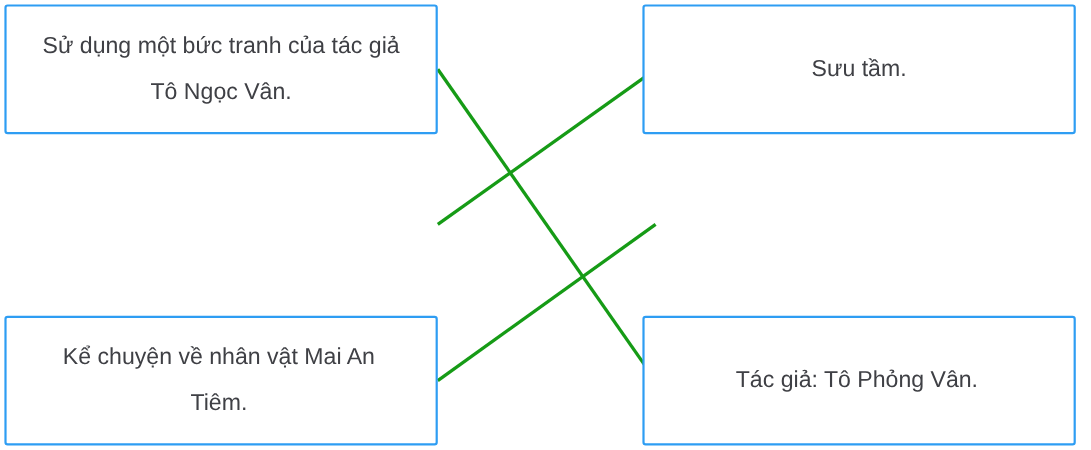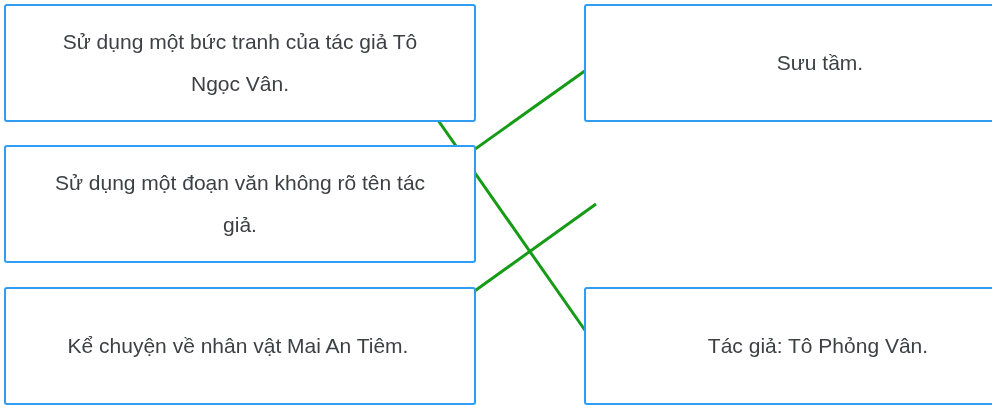--- a/index.html
+++ b/index.html
@@ -21,21 +21,21 @@
   svg.lines {
     position: absolute;
     left: 0;
     top: 0;
     width: 992px;
     height: 409px;
     pointer-events: none;
   }
   .box {
     position: absolute;
-    width: 472px;
+    width: 394px;
     height: 118px;
     box-sizing: border-box;
     border: 2px solid #2e9df3;
     border-radius: 3px;
     background: #ffffff;
     display: flex;
     align-items: center;
     justify-content: center;
     text-align: center;
     padding: 0 32px;
@@ -57,23 +57,20 @@
 
   <svg class="lines">
       <line x1="398" y1="63" x2="596" y2="346" stroke="#169b16" stroke-width="3"></line>
       <line x1="398" y1="204" x2="596" y2="63" stroke="#169b16" stroke-width="3"></line>
       <line x1="398" y1="346" x2="596" y2="204" stroke="#169b16" stroke-width="3"></line>
     </svg>
 
   <div class="box col-left row-0">
     <span>Sử dụng một bức tranh của tác giả Tô Ngọc Vân.</span>
   </div>
-  <div class="box col-left row-1">
-    <span>Sử dụng một đoạn văn không rõ tên tác giả.</span>
-  </div>
   <div class="box col-left row-2">
     <span>Kể chuyện về nhân vật Mai An Tiêm.</span>
   </div>
 
   <div class="box col-right row-0">
     <span>Sưu tầm.</span>
   </div>
   <div class="box col-right row-2">
     <span>Tác giả: Tô Phỏng Vân.</span>
   </div>

